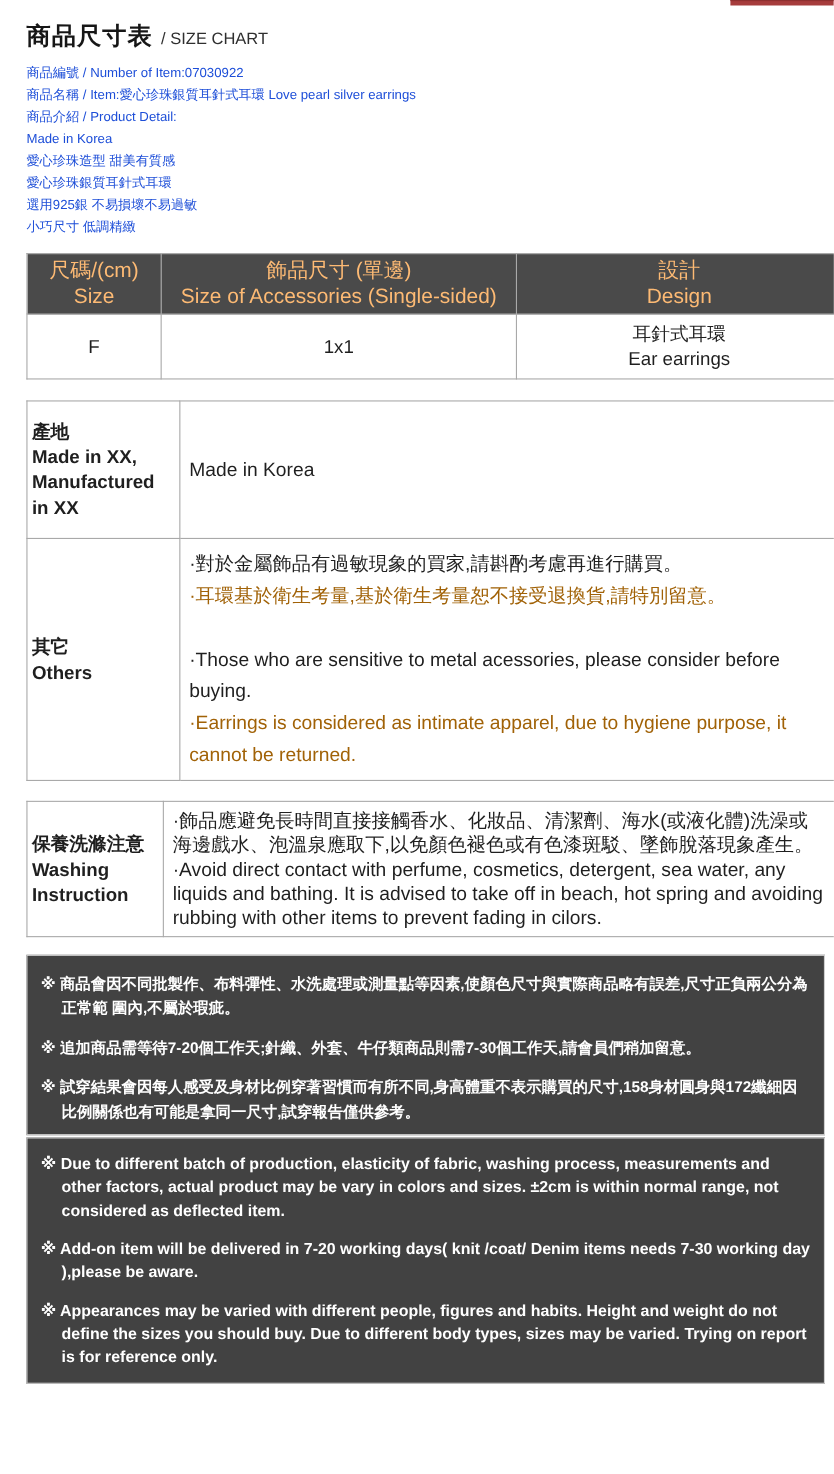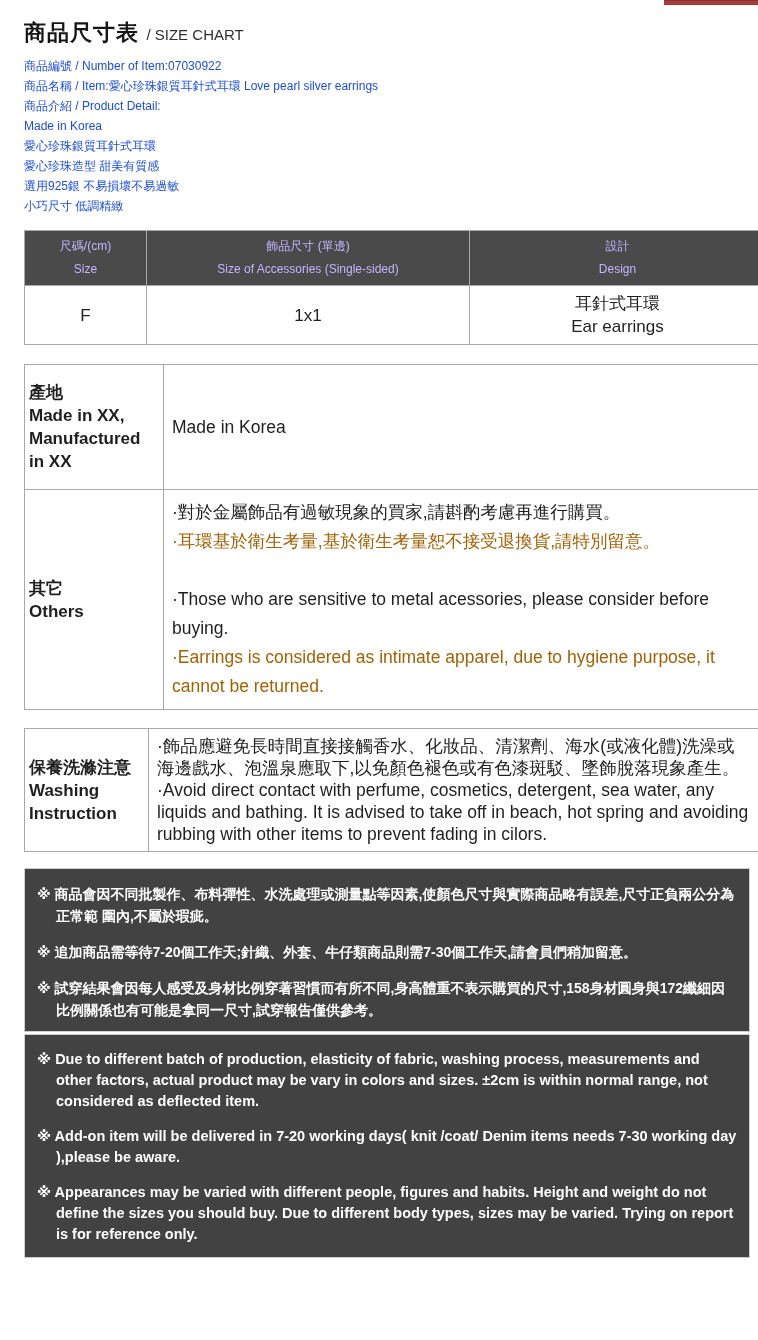--- a/index.html
+++ b/index.html
@@ -51,23 +51,23 @@
     border-collapse: collapse;
     table-layout: fixed;
   }
   table.sheet, table.sheet td, table.sheet th {
     border: 1px solid #a9a9a9;
   }
   
   .size-table { margin-top: 14px; }
   .size-table th {
     background: #4a4a4a;
-    color: #c4b5fd;
+    color: #fdba74;
     font-weight: normal;
-    font-size: 12px;
+    font-size: 19px;
     line-height: 23px;
     text-align: center;
     padding: 4px 2px;
   }
   .size-table td {
     font-size: 17px;
     line-height: 23px;
     text-align: center;
     color: #1f1f1f;
     padding: 6px 2px;
@@ -137,22 +137,22 @@
 <div class="page">
 
   <div class="title-line">
     <span class="title-zh">商品尺寸表</span>
     <span class="title-en">/ SIZE CHART</span>
   </div>
   <div class="info-line">商品編號 / Number of Item:07030922</div>
   <div class="info-line">商品名稱 / Item:愛心珍珠銀質耳針式耳環 Love pearl silver earrings</div>
   <div class="info-line">商品介紹 / Product Detail:</div>
   <div class="detail-line">Made in Korea</div>
+  <div class="detail-line">愛心珍珠造型 甜美有質感</div>
   <div class="detail-line">愛心珍珠銀質耳針式耳環</div>
-  <div class="detail-line">愛心珍珠造型 甜美有質感</div>
   <div class="detail-line">選用925銀 不易損壞不易過敏</div>
   <div class="detail-line">小巧尺寸 低調精緻</div>
 
   <table class="sheet size-table">
     <tbody>
         <tr>
       <th class="col-size">
         <div>尺碼/(cm)</div>
         <div>Size</div>
       </th>

